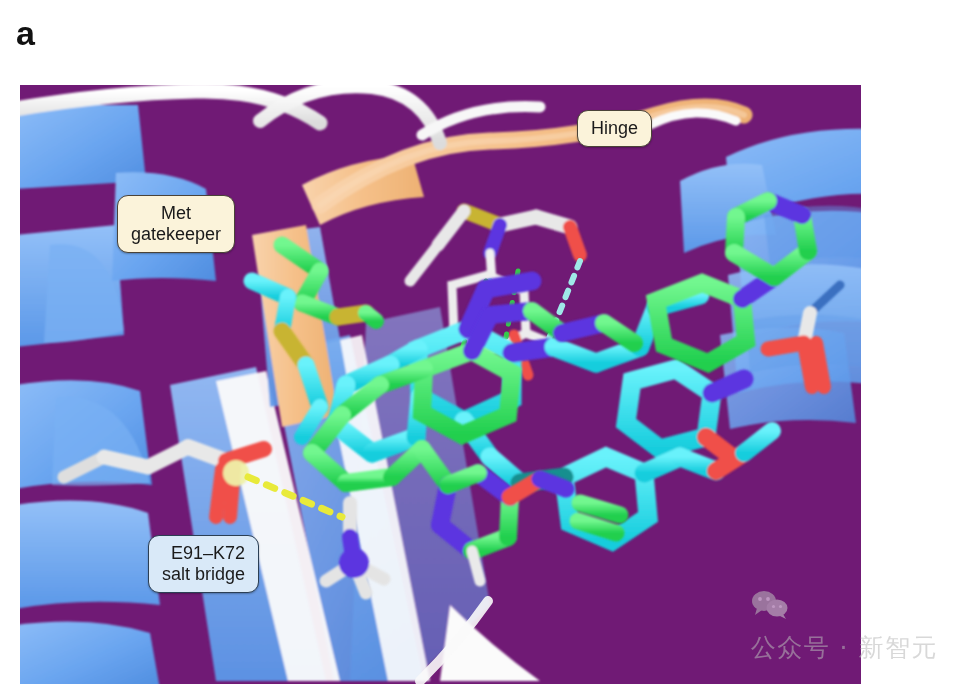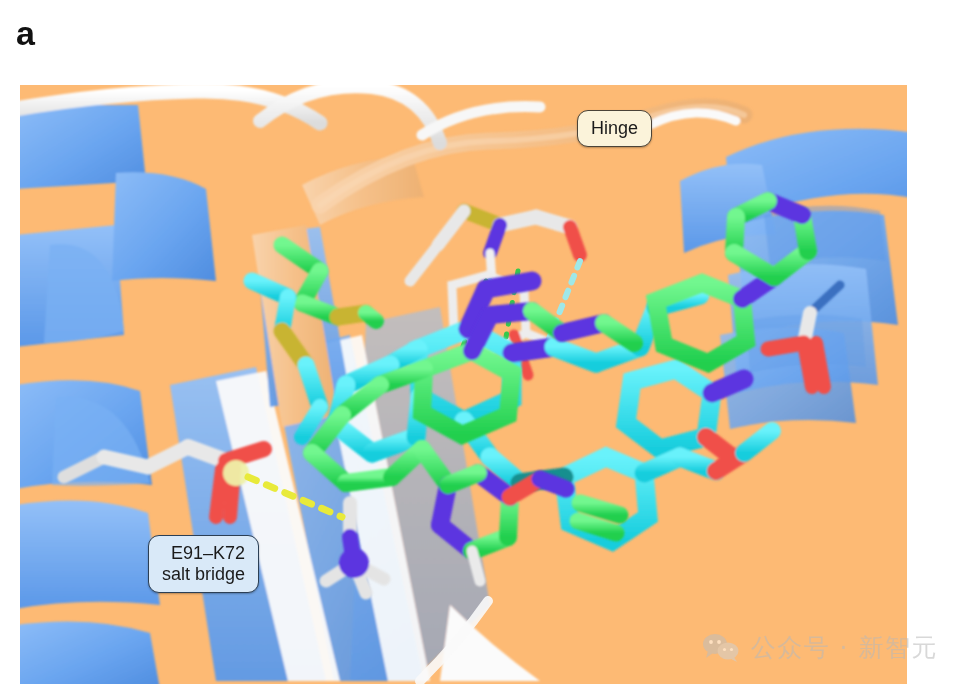--- a/index.html
+++ b/index.html
@@ -13,21 +13,21 @@
   
   #panel-label{
     position:absolute;left:16px;top:16px;
     font-size:34px;font-weight:bold;color:#111;
     letter-spacing:-0.5px;line-height:1;
   }
 
   
   #figure{
     position:absolute;left:20px;top:85px;width:841px;height:599px;
-    background:#fdba74;overflow:hidden;padding-left:46px;
+    background:#701a75;overflow:hidden;
   }
   #scene{position:absolute;inset:0;}
   #scene svg{position:absolute;left:0;top:0;width:940px;height:599px;}
 
   
   .callout{
     position:absolute;
     border-radius:11px;
     padding:7px 13px;
     font-size:18px;
@@ -45,22 +45,22 @@
     background:#d9e9f8;
     border:1.6px solid #2b3f55;
   }
   #callout-hinge{left:557px;top:25px;}
   #callout-met{left:97px;top:110px;}
   #callout-salt{left:128px;top:450px;text-align:right;}
 
   
   #watermark{
     position:absolute;right:22px;bottom:20px;
-    display:flex;align-items:center;gap:11px;
-    opacity:.55;pointer-events:none;
+    display:flex;gap:11px;
+    opacity:.55;pointer-events:none;flex-direction:column;
   }
   #watermark .wm-text{
     font-size:25px;color:#b9b9b9;letter-spacing:1.5px;
     font-family:"DejaVu Sans","Liberation Sans",sans-serif;
   }
 </style>
 </head>
 <body>
 
 <div id="panel-label">a</div>
@@ -293,20 +293,22 @@
         <path d="M784 258 L792 302" stroke="#f0504a" stroke-width="14"></path>
         <path d="M796 258 L804 302" stroke="#f0504a" stroke-width="14"></path>
       </g>
 
       <path d="M400 596 Q440 556 468 516" fill="none" stroke="#fafafa" stroke-width="10" stroke-linecap="round" opacity=".9"></path>
     </svg>
   </div>
 
   <div id="callout-hinge" class="callout cream">Hinge</div>
 
+  <div id="callout-met" class="callout cream">Met
+gatekeeper</div>
 
   <div id="callout-salt" class="callout blue">E91–K72
 salt bridge</div>
 
 </div>
 
 <div id="watermark">
   <svg width="38" height="30" viewBox="0 0 38 30">
     <ellipse cx="13" cy="11" rx="12" ry="10" fill="#bdbdbd"></ellipse>
     <path d="M6 18 L4 25 L11 20 Z" fill="#bdbdbd"></path>

